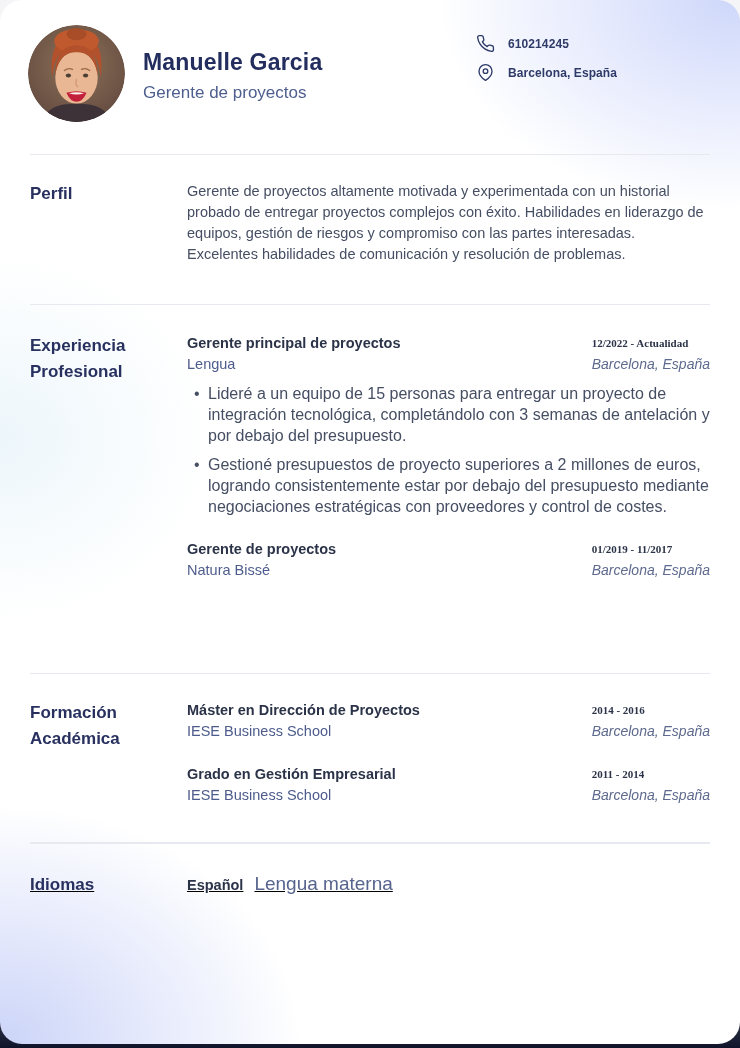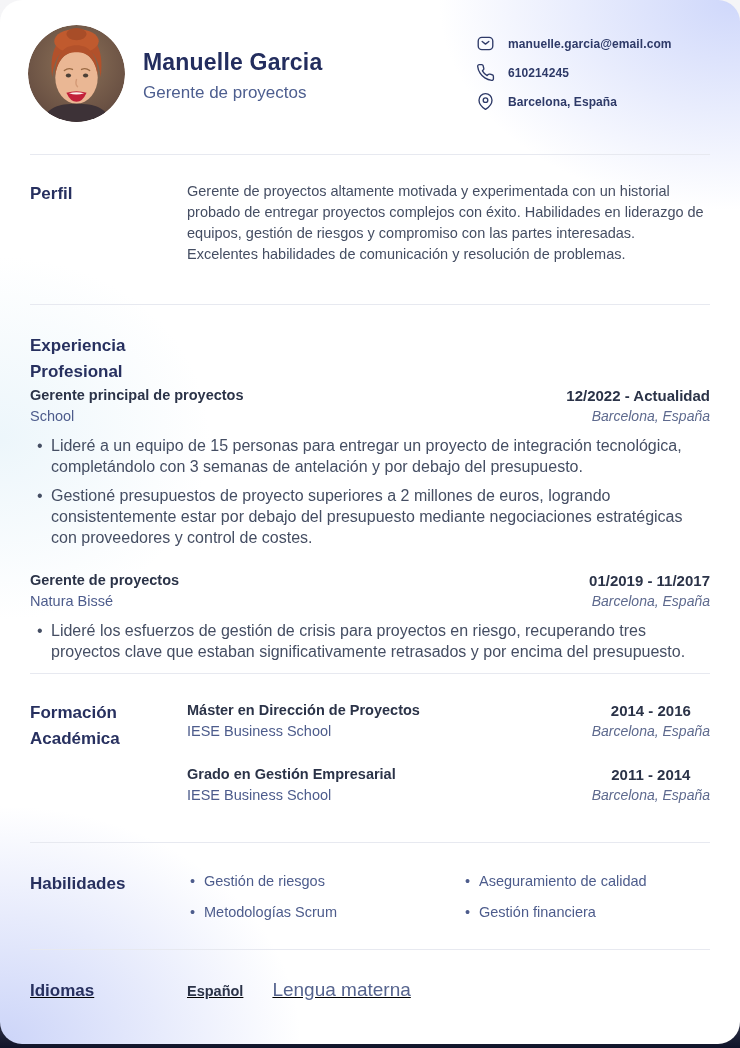--- a/index.html
+++ b/index.html
@@ -37,49 +37,49 @@
   .contact .ctext { font-size:12px; font-weight:700; color:#2e3a68; letter-spacing:.1px; }
   
   .divider { height:1px; background:#e7e9f0; margin:0 30px; }
   .sec { display:flex; padding:0 30px; overflow:hidden; }
   .sec-label {
     width:157px; flex:0 0 auto;
     font-size:17px; line-height:26px; font-weight:700; color:#27305f;
   }
   .sec-body { flex:1 1 auto; }
   .sec-perfil     { height:149px; padding-top:26px; }
-  .sec-exp        { height:368px; padding-top:28px;flex-direction:column; }
+  .sec-exp        { height:368px; padding-top:28px; }
   .sec-edu        { height:168px; padding-top:26px; }
   .sec-skills     { height:106px; padding-top:28px; }
   .sec-langs      { height:90px;  padding-top:28px;text-decoration:underline; }
   .para { font-size:14.5px; line-height:21px; color:#454e63; }
   
   .entry + .entry { margin-top:22px; }
   .entry-head { display:flex; justify-content:space-between; }
   .entry-title { font-size:14.5px; line-height:21px; font-weight:700; color:#2b3348; }
   .entry-org   { font-size:14.5px; line-height:21px; color:#4d5c8c; }
-  .entry-dates { font-size:15px; line-height:21px; font-weight:700; color:#2b3348; text-align:center; }
+  .entry-dates { font-size:11px; line-height:21px; font-weight:700; color:#2b3348; text-align:left;font-family:Liberation Serif, serif; }
   .entry-loc   { font-size:14px;  line-height:21px; font-style:italic; color:#5e6a8e; text-align:right; }
   .bullets { list-style:none; margin-top:8px; }
   .bullets li {
     position:relative; padding-left:21px; margin-bottom:8px;
     font-size:16px; line-height:21px; color:#454e63;
   }
   .bullets li::before { content:"•"; position:absolute; left:7px; color:#454e63; }
   
   .skills-cols { display:flex; }
   .skill-col { list-style:none; width:275px; flex:0 0 auto; }
   .skill-col li {
     position:relative; padding-left:17px; margin-bottom:11px;
     font-size:14.5px; line-height:20px; color:#4d5c8c;
   }
   .skill-col li::before { content:"•"; position:absolute; left:3px; color:#4d5c8c; }
   
   .langs { display:flex; padding-top:1px; }
-  .lang { width:268px; flex:0 0 auto; display:flex; gap:29px; align-items:baseline; }
+  .lang { width:268px; flex:0 0 auto; display:flex; gap:11px; align-items:baseline; }
   .lang-name  { font-size:14.5px; font-weight:700; color:#2b3348; }
   .lang-level { font-size:19px; color:#56648e; }
 </style>
 </head>
 <body>
 
 <div class="card">
 
   <header class="header">
     <div class="avatar">
@@ -118,29 +118,20 @@
         </g>
       </svg>
     </div>
 
     <div class="identity">
       <h1 class="person-name">Manuelle Garcia</h1>
       <div class="person-title">Gerente de proyectos</div>
     </div>
 
     <ul class="contact">
-      <li>
-        <span class="cicon">
-          <svg viewBox="0 0 24 24">
-              <rect x="2.8" y="4.2" width="18.4" height="15.6" rx="4.6"></rect>
-              <path d="M7.8 9.5 L12 12.8 L16.2 9.5"></path>
-            </svg>
-        </span>
-        <span class="ctext">manuelle.garcia@email.com</span>
-      </li>
       <li>
         <span class="cicon">
           <svg viewBox="0 0 24 24">
               <path d="M22 16.92v3a2 2 0 0 1-2.18 2 19.79 19.79 0 0 1-8.63-3.07 19.5 19.5 0 0 1-6-6 19.79 19.79 0 0 1-3.07-8.67A2 2 0 0 1 4.11 2h3a2 2 0 0 1 2 1.72 12.84 12.84 0 0 0 .7 2.81 2 2 0 0 1-.45 2.11L8.09 9.91a16 16 0 0 0 6 6l1.27-1.27a2 2 0 0 1 2.11-.45 12.84 12.84 0 0 0 2.81.7A2 2 0 0 1 22 16.92z"></path>
             </svg>
         </span>
         <span class="ctext">610214245</span>
       </li>
       <li>
         <span class="cicon">
@@ -166,21 +157,21 @@
   <div class="divider"></div>
 
   <section class="sec sec-exp">
     <div class="sec-label">Experiencia Profesional</div>
     <div class="sec-body">
 
       <article class="entry">
         <div class="entry-head">
           <div>
             <div class="entry-title">Gerente principal de proyectos</div>
-            <div class="entry-org">School</div>
+            <div class="entry-org">Lengua</div>
           </div>
           <div>
             <div class="entry-dates">12/2022 - Actualidad</div>
             <div class="entry-loc">Barcelona, España</div>
           </div>
         </div>
         <ul class="bullets">
           <li>Lideré a un equipo de 15 personas para entregar un proyecto de integración tecnológica, completándolo con 3 semanas de antelación y por debajo del presupuesto.</li>
           <li>Gestioné presupuestos de proyecto superiores a 2 millones de euros, logrando consistentemente estar por debajo del presupuesto mediante negociaciones estratégicas con proveedores y control de costes.</li>
         </ul>
@@ -190,23 +181,20 @@
         <div class="entry-head">
           <div>
             <div class="entry-title">Gerente de proyectos</div>
             <div class="entry-org">Natura Bissé</div>
           </div>
           <div>
             <div class="entry-dates">01/2019 - 11/2017</div>
             <div class="entry-loc">Barcelona, España</div>
           </div>
         </div>
-        <ul class="bullets">
-          <li>Lideré los esfuerzos de gestión de crisis para proyectos en riesgo, recuperando tres proyectos clave que estaban significativamente retrasados y por encima del presupuesto.</li>
-        </ul>
       </article>
 
     </div>
   </section>
 
   <div class="divider"></div>
 
   <section class="sec sec-edu">
     <div class="sec-label">Formación Académica</div>
     <div class="sec-body">
@@ -235,33 +223,20 @@
             <div class="entry-loc">Barcelona, España</div>
           </div>
         </div>
       </article>
 
     </div>
   </section>
 
   <div class="divider"></div>
 
-  <section class="sec sec-skills">
-    <div class="sec-label">Habilidades</div>
-    <div class="sec-body skills-cols">
-      <ul class="skill-col">
-        <li>Gestión de riesgos</li>
-        <li>Metodologías Scrum</li>
-      </ul>
-      <ul class="skill-col">
-        <li>Aseguramiento de calidad</li>
-        <li>Gestión financiera</li>
-      </ul>
-    </div>
-  </section>
 
   <div class="divider"></div>
 
   <section class="sec sec-langs">
     <div class="sec-label">Idiomas</div>
     <div class="sec-body langs">
       <div class="lang">
         <span class="lang-name">Español</span>
         <span class="lang-level">Lengua materna</span>
       </div>

